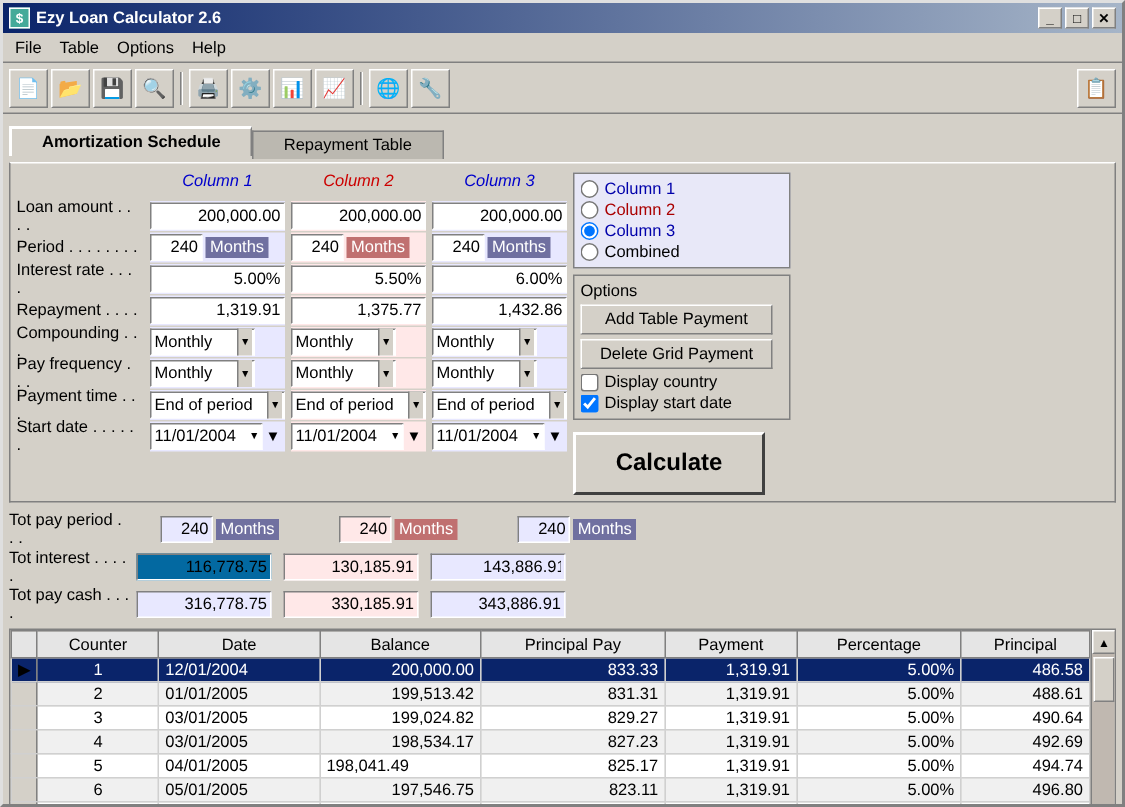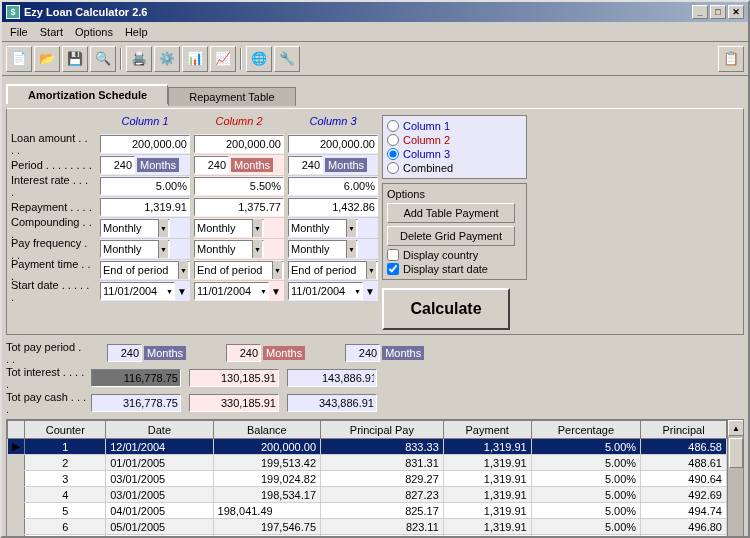--- a/index.html
+++ b/index.html
@@ -486,21 +486,21 @@
     </div>
     <div class="title-bar-buttons">
       <button class="title-btn">_</button>
       <button class="title-btn">□</button>
       <button class="title-btn">✕</button>
     </div>
   </div>
 
   <div class="menu-bar">
     <span class="menu-item">File</span>
-    <span class="menu-item">Start</span>
+    <span class="menu-item">Table</span>
     <span class="menu-item">Options</span>
     <span class="menu-item">Help</span>
   </div>
 
   <div class="toolbar">
     <button class="toolbar-btn">📄</button>
     <button class="toolbar-btn">📂</button>
     <button class="toolbar-btn">💾</button>
     <button class="toolbar-btn">🔍</button>
     <div class="toolbar-sep"></div>
@@ -722,21 +722,21 @@
         </div>
         <div style="width:8px;"></div>
         <div style="display:flex; align-items:center; gap:2px;">
           <input type="text" class="text-input period-input" style="background: rgb(232, 232, 255);" value="240">
           <span class="month-label">Months</span>
         </div>
       </div>
 
       <div style="display:flex; align-items:center; gap:0;">
         <div style="width:85px; font-size:11px; padding-right:4px;">Tot interest . . . . .</div>
-        <input type="text" class="text-input" style="width: 90px; background: #737373; text-align: right;" value="116,778.75">
+        <input type="text" class="text-input" style="width: 90px; background: #0369a1; text-align: right;" value="116,778.75">
         <div style="width:8px;"></div>
         <input type="text" class="text-input" style="width: 90px; background: rgb(255, 232, 232); text-align: right;" value="130,185.91">
         <div style="width:8px;"></div>
         <input type="text" class="text-input" style="width: 90px; background: rgb(232, 232, 255); text-align: right; padding-left: 34px;" value="143,886.91">
       </div>
 
       <div style="display:flex; align-items:center; gap:0;">
         <div style="width:85px; font-size:11px; padding-right:4px;">Tot pay cash . . . .</div>
         <input type="text" class="text-input" style="width: 90px; background: rgb(232, 232, 255); text-align: right;" value="316,778.75">
         <div style="width:8px;"></div>

